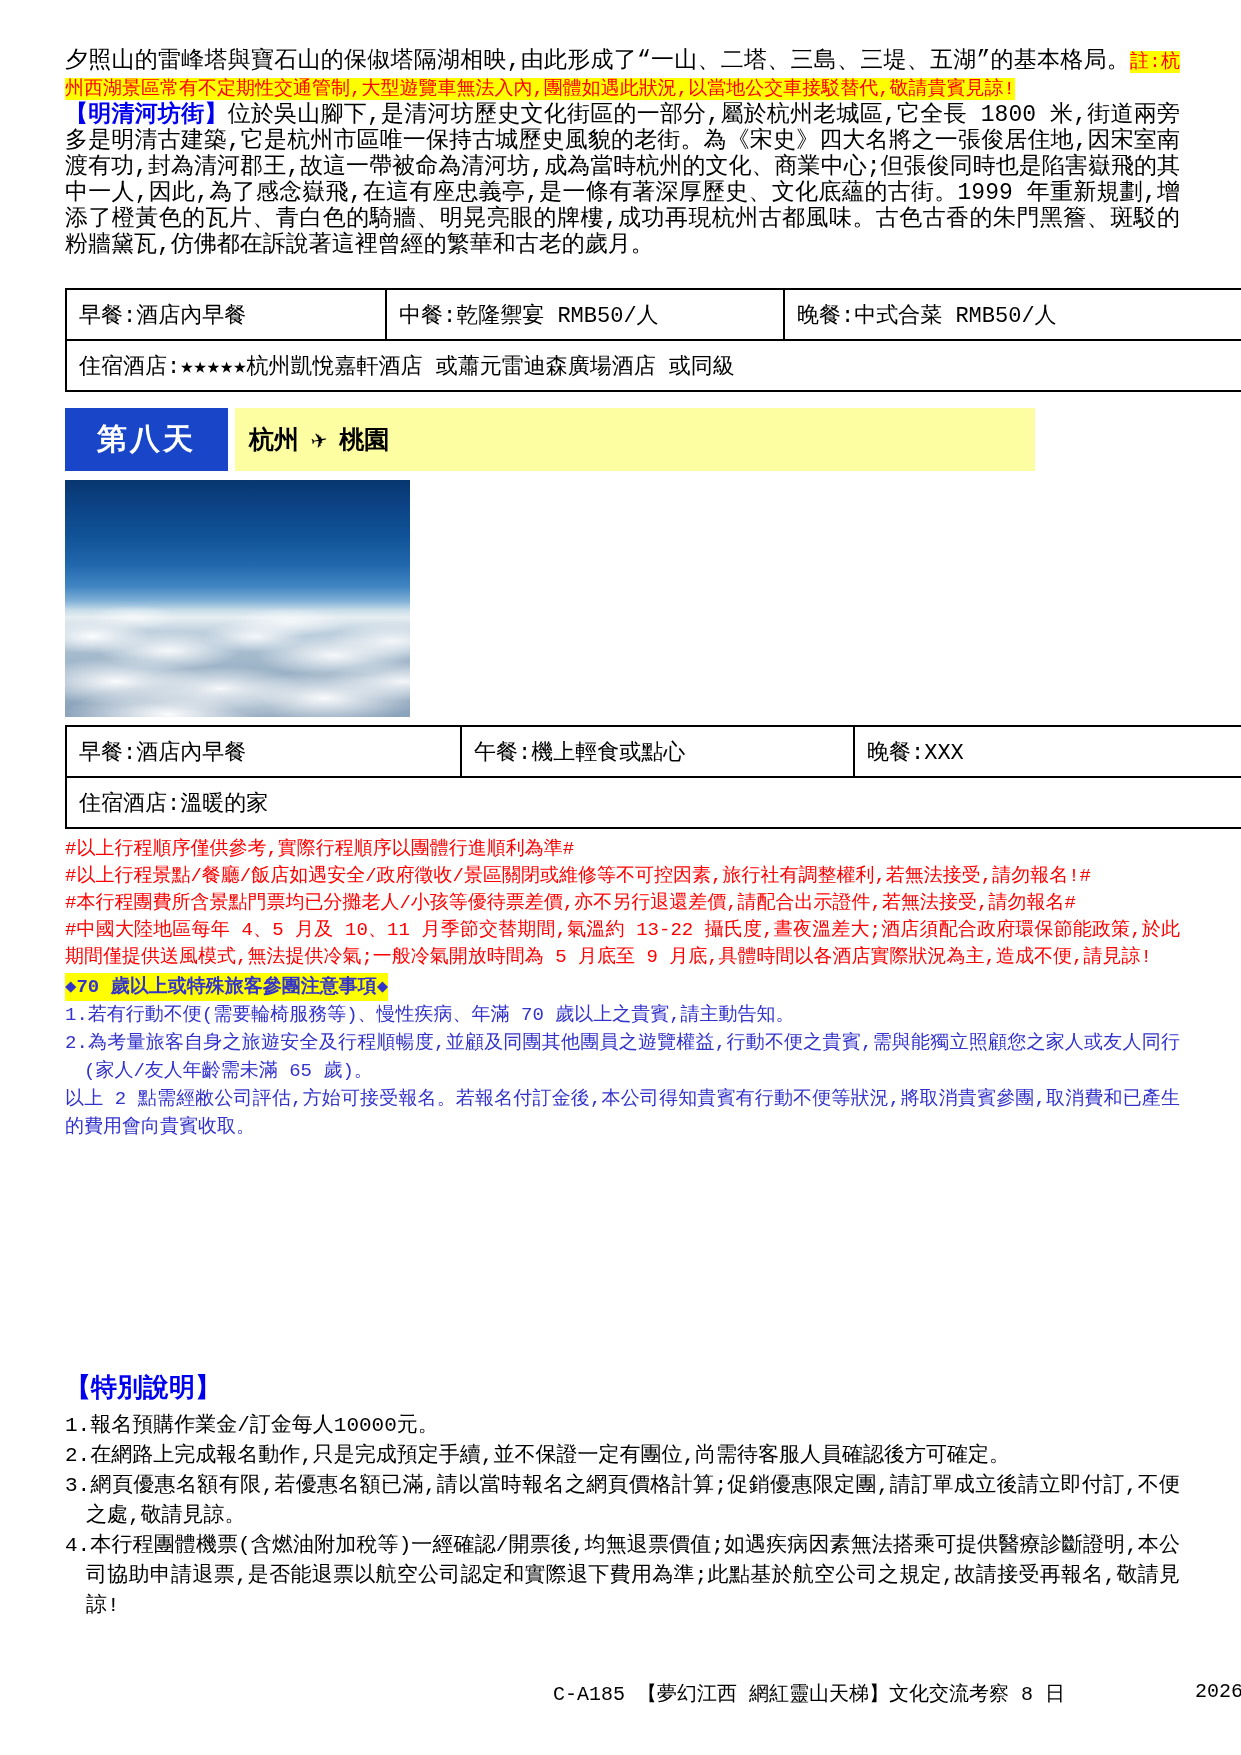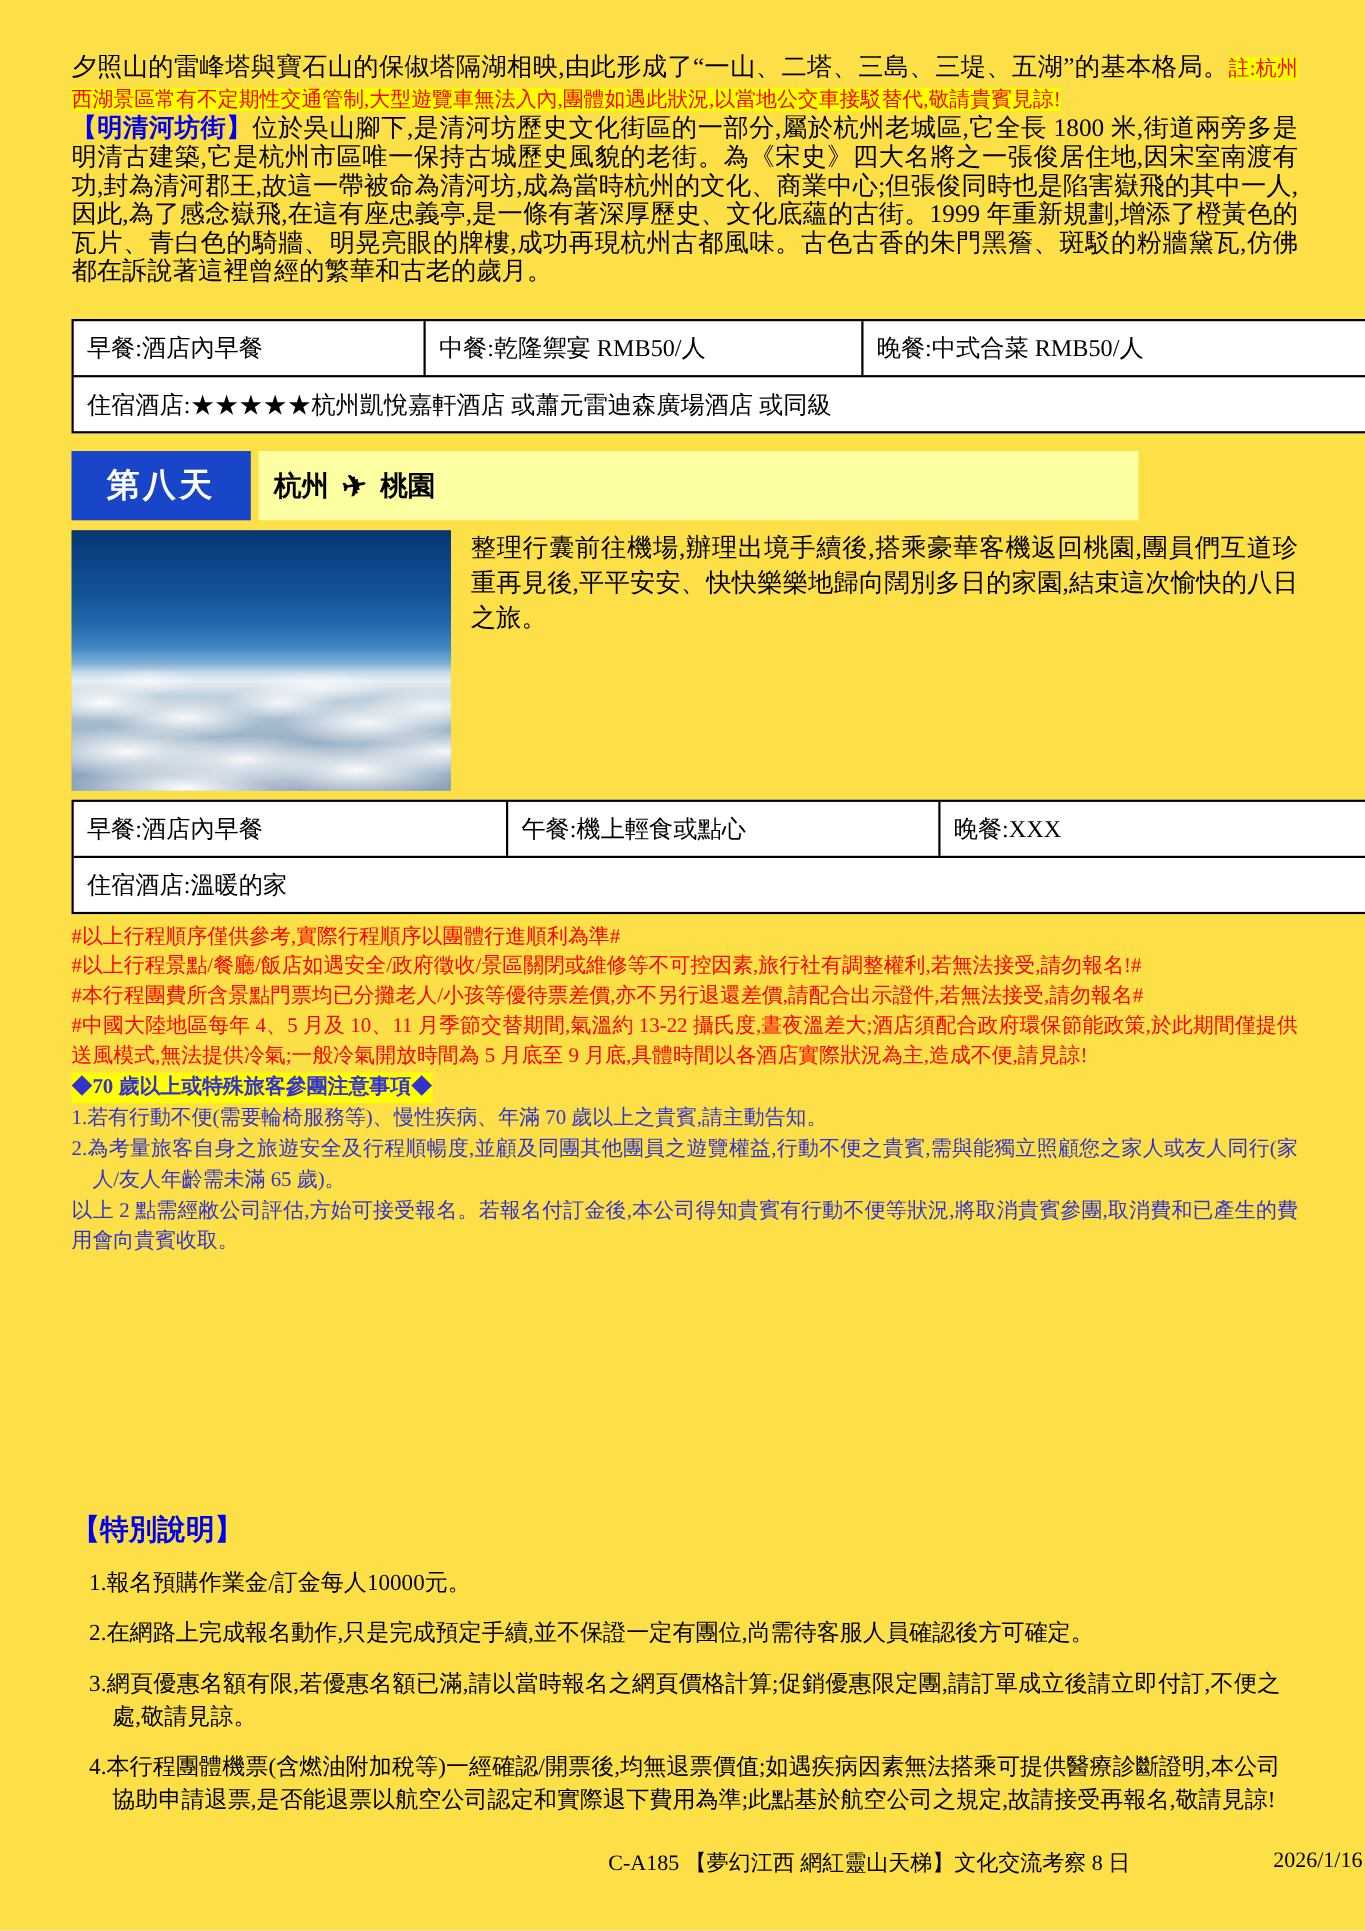--- a/index.html
+++ b/index.html
@@ -1,18 +1,18 @@
 <!DOCTYPE html>
 <html><head>
 <meta charset="utf-8">
 <style>
   html,body{margin:0;padding:0;background:#e8e8e8;}
   .page{
-    width:1241px;height:1755px;position:relative;margin:0 auto;background:#fde047;
-    font-family:Liberation Serif, serif;color:#000;overflow:hidden;
+    width:1241px;height:1755px;position:relative;margin:0 auto;background:#ffffff;
+    font-family:Liberation Mono, monospace;color:#000;overflow:hidden;
   }
   .content{position:absolute;left:65px;top:48px;width:1115px;}
   .body-text{font-size:23px;line-height:26px;margin:0;text-align:justify;letter-spacing:0;}
   .note-hl{background:#ffff00;color:#ff0000;font-size:19px;}
   .blue-title{color:#0000ee;font-weight:bold;}
 
   
   .meal-table{width:1192px;border:2px solid #000;margin-top:30px;box-sizing:border-box;background:#fff;}
   .mt-row{display:flex;border-bottom:2px solid #000;}
   .mt-row.last{border-bottom:none;}
@@ -59,21 +59,21 @@
 
   
   .senior-section{margin-top:2px;color:#3333cc;}
   .senior-section p{margin:0;font-size:19px;line-height:28px;text-align:justify;}
   .senior-heading-hl{background:#ffff00;font-weight:bold;display:inline-block;}
   .hang{padding-left:1em;text-indent:-1em;}
 
   
   .special-section{margin-top:232px;}
   .special-title{margin:0 0 6px 0;color:#0000ee;font-weight:bold;font-size:26px;line-height:32px;}
-  .special-section .item{margin:16px;font-size:21px;line-height:30px;text-align:justify;}
+  .special-section .item{margin:0;font-size:21px;line-height:30px;text-align:justify;}
 
   
   .footer{position:absolute;top:1680px;left:553px;font-size:20px;display:flex;gap:130px;white-space:nowrap;}
 </style>
 </head>
 <body>
 
 <div class="page">
   <div class="content">
 
@@ -98,21 +98,20 @@
         <span>杭州</span>
         <span class="plane">✈</span>
         <span>桃園</span>
       </div>
     </div>
 
     <div class="day-content">
       <div class="sky-photo">
         <div class="clouds"></div>
       </div>
-      <p class="body-text day-desc">整理行囊前往機場,辦理出境手續後,搭乘豪華客機返回桃園,團員們互道珍重再見後,平平安安、快快樂樂地歸向闊別多日的家園,結束這次愉快的八日之旅。</p>
     </div>
 
     <div class="meal-table" style="margin-top:8px;">
       <div class="mt-row">
         <div class="mt-cell t2c1">早餐:酒店內早餐</div>
         <div class="mt-cell t2c2">午餐:機上輕食或點心</div>
         <div class="mt-cell t2c3 nob">晚餐:XXX</div>
       </div>
       <div class="mt-row last">
         <div class="mt-cell full nob">住宿酒店:溫暖的家</div>

